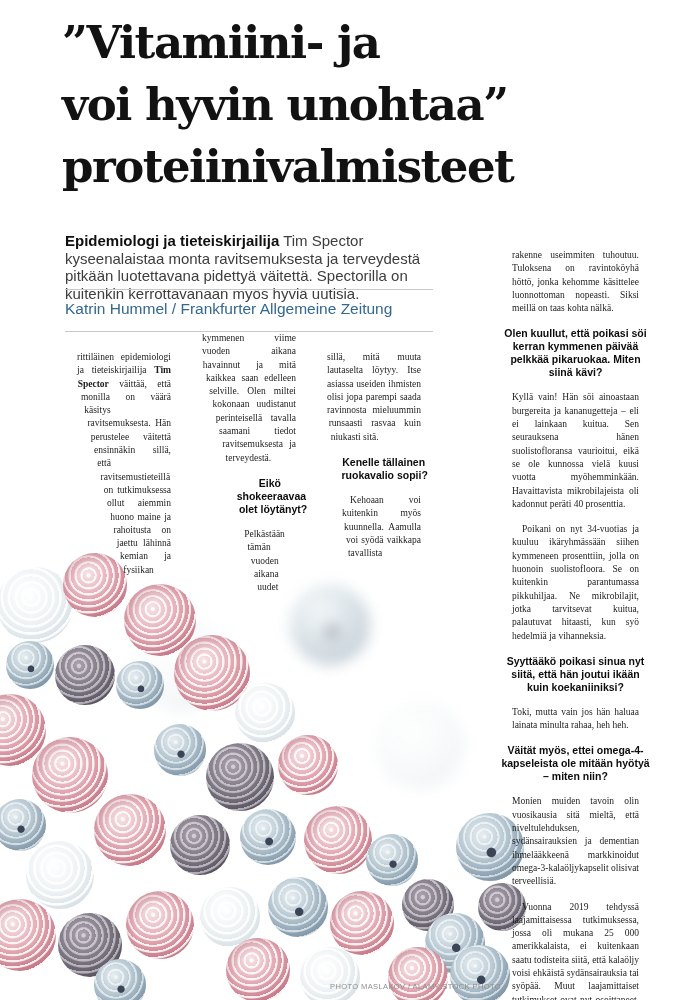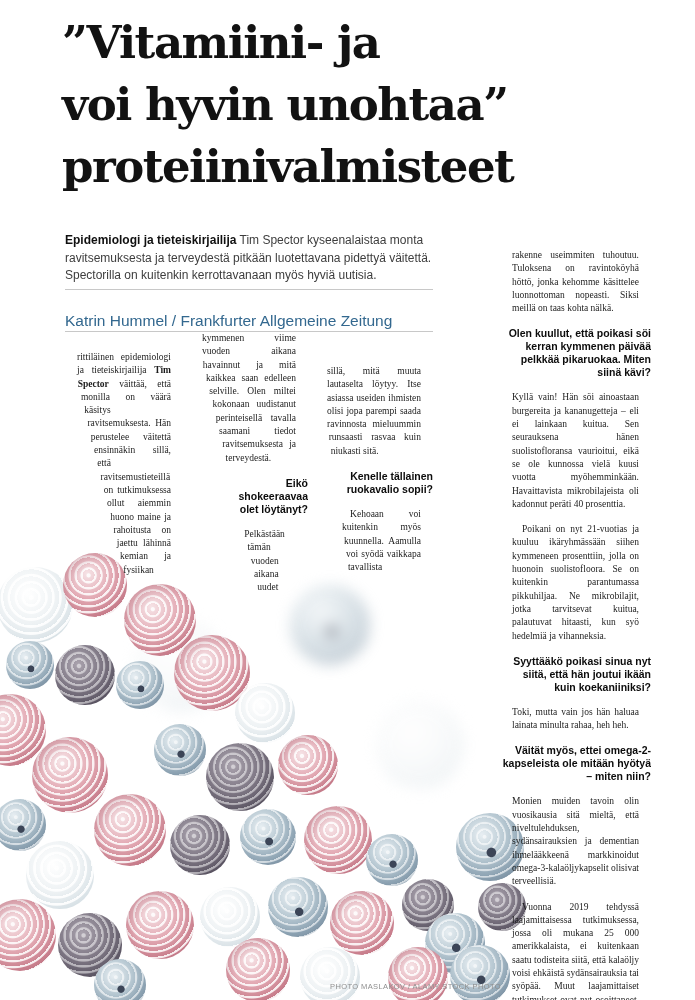--- a/index.html
+++ b/index.html
@@ -8,46 +8,46 @@
     overflow:hidden;font-family:"Liberation Serif",serif;
   }
   .headline{
     position:absolute;left:62px;top:12px;width:600px;
     font-family:"DejaVu Serif",serif;font-weight:700;
     font-size:45px;line-height:62px;letter-spacing:-1.5px;color:#121212;
   }
   .lead{
     position:absolute;left:65px;top:232px;width:376px;
     font-family:"Liberation Sans",sans-serif;
-    font-size:12px;line-height:17.5px;color:#3d3d3d;
+    font-size:15px;line-height:17.5px;color:#3d3d3d;
   }
   .lead .b{font-weight:bold;color:#101010;}
   .rule{position:absolute;left:65px;width:368px;height:1px;background:#c8c8c8;}
   .rule.top{top:289px;}
   .rule.bottom{top:331px;}
   .byline{
     position:absolute;left:65px;top:300px;width:368px;
     font-family:"Liberation Sans",sans-serif;
-    font-size:15.5px;color:#33688F;margin-top:12px;
+    font-size:15.5px;color:#33688F;
   }
   .col{
     position:absolute;overflow:hidden;
     font-size:9.5px;line-height:13.3px;text-align:justify;color:#1c1c1c;
   }
   #col1{left:65px;top:339px;width:118px;height:286px;}
   #col2{left:190px;top:320px;width:118px;height:408px;}
-  #col3{left:315px;top:353px;width:118px;height:618px;}
+  #col3{left:315px;top:339px;width:118px;height:618px;}
   #col4{left:500px;top:237px;width:151px;height:763px;}
   .col p{margin:12px;}
   .col p.indent{text-indent:10px;}
   .col .bseg{font-weight:bold;}
   .qhead{
     font-family:"Liberation Sans",sans-serif;font-weight:bold;
     font-size:10.5px;line-height:13px;margin:12px 0 5px;color:#0c0c0c;
-    text-align:right;
+    text-align:center;
   }
   .dropcap{
     float:left;font-family:"DejaVu Serif",serif;font-weight:bold;
     font-size:44px;line-height:36px;padding:1px 5px 0 0;color:#111;
   }
   .wrapshape{float:left;}
   #col1 .wrapshape{width:70px;height:110px;margin-top:176px;shape-outside:polygon(0 0,0 100%,100% 100%);}
   #col2 .wrapshape{width:100px;height:96px;margin-top:312px;shape-outside:polygon(0 0,0 100%,100% 100%);}
   #col3 .wrapshape{width:92px;height:250px;margin-top:368px;shape-outside:polygon(0 0,0 100%,100% 100%);}
   .photo{position:absolute;left:0;top:545px;width:545px;height:455px;overflow:hidden;}
@@ -143,20 +143,20 @@
 <div class="col" id="col3">
     <div class="wrapshape"></div>
     <p class=""><span>sillä, mitä muuta lautaselta löytyy. Itse asiassa useiden ihmisten olisi jopa parempi saada ravinnosta mieluummin runsaasti rasvaa kuin niukasti sitä.</span></p>
     <div class="qhead">Kenelle tällainen ruokavalio sopii?</div>
     <p class="indent"><span>Kehoaan voi kuitenkin myös kuunnella. Aamulla voi syödä vaikkapa tavallista hiilihydraattipitoisemman aamiaisen tai rasvaisen aamiaisen ja tunnustella kolme tuntia myöhemmin, millainen olo on. Olo voi olla kylläinen, nälkäinen tai väsynyt – kaikki riippuu veren glukoosipitoisuudesta.</span></p>
   </div>
 <div class="col" id="col4">
     <p class=""><span>rakenne useimmiten tuhoutuu. Tuloksena on ravintoköyhä höttö, jonka kehomme käsittelee luonnottoman nopeasti. Siksi meillä on taas kohta nälkä.</span></p>
     <div class="qhead">Olen kuullut, että poikasi söi kerran kymmenen päivää pelkkää pikaruokaa. Miten siinä kävi?</div>
     <p class=""><span>Kyllä vain! Hän söi ainoastaan burgereita ja kananugetteja – eli ei lainkaan kuitua. Sen seurauksena hänen suolistofloransa vaurioitui, eikä se ole kunnossa vielä kuusi vuotta myöhemminkään. Havaittavista mikrobilajeista oli kadonnut peräti 40 prosenttia.</span></p>
-    <p class="indent"><span>Poikani on nyt 21-vuotias ja kuuluu ikäryhmässään siihen kymmeneen prosenttiin, jolla on huonoin suolistofloora. Se on kuitenkin parantumassa pikkuhiljaa. Ne mikrobilajit, jotka tarvitsevat kuitua, palautuvat hitaasti, kun syö hedelmiä ja vihanneksia.</span></p>
+    <p class="indent"><span>Poikani on nyt 34-vuotias ja kuuluu ikäryhmässään siihen kymmeneen prosenttiin, jolla on huonoin suolistofloora. Se on kuitenkin parantumassa pikkuhiljaa. Ne mikrobilajit, jotka tarvitsevat kuitua, palautuvat hitaasti, kun syö hedelmiä ja vihanneksia.</span></p>
     <div class="qhead">Syyttääkö poikasi sinua nyt siitä, että hän joutui ikään kuin koekaniiniksi?</div>
     <p class=""><span>Toki, mutta vain jos hän haluaa lainata minulta rahaa, heh heh.</span></p>
-    <div class="qhead">Väität myös, ettei omega-2-kapseleista ole mitään hyötyä – miten niin?</div>
+    <div class="qhead">Väität myös, ettei omega-4-kapseleista ole mitään hyötyä – miten niin?</div>
     <p class=""><span>Monien muiden tavoin olin vuosikausia sitä mieltä, että niveltulehduksen, sydänsairauksien ja dementian ihmelääkkeenä markkinoidut omega-3-kalaöljykapselit olisivat terveellisiä.</span></p>
     <p class="indent"><span>Vuonna 2019 tehdyssä laajamittaisessa tutkimuksessa, jossa oli mukana 25 000 amerikkalaista, ei kuitenkaan saatu todisteita siitä, että kalaöljy voisi ehkäistä sydänsairauksia tai syöpää. Muut laajamittaiset tutkimukset ovat nyt osoittaneet, etteivät nämä valmisteet suojaa myöskään sokeutumiselta, Alzheimerin taudilta tai eturauhassyövältä.</span></p>
     <p class=""><span>Vaikka on olemassa muutamia selkeästi määriteltyjä poikkeuksia, pitäisi useimpien ihmisten voida nauttia suolasta osana laadukasta ja tasapainoista ruokavaliota. Jos ei syö roskaruokaa päivittäin, voi luultavasti ihan hyvällä omallatunnolla lisätä pastave-</span></p>
   </div>
 
 </body></html>

